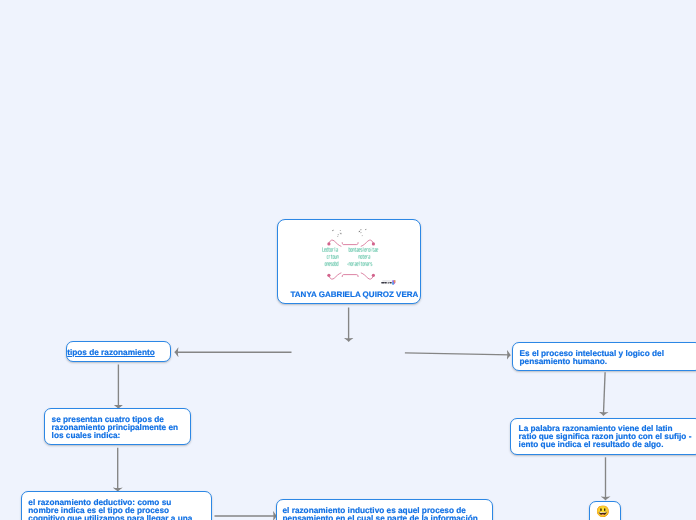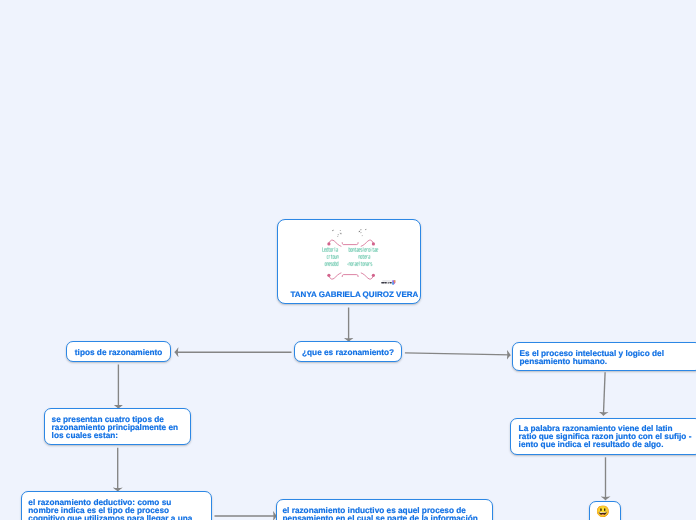--- a/index.html
+++ b/index.html
@@ -15,21 +15,21 @@
 
   #n-root{left:277.2px;top:219.4px;width:143.5px;height:84.2px;border-radius:8px;}
   #n-root .imgwrap{position:absolute;left:41px;top:6px;width:80px;height:62px;overflow:visible;}
   #n-root .title{position:absolute;left:0;right:0;bottom:3.7px;text-align:center;padding-left:11px;
       font-size:8.0px;line-height:9px;letter-spacing:0.02px;color:#1070e4;white-space:nowrap;}
 
   #n-que{left:294.2px;top:341px;width:107.8px;height:20.6px;}
   #n-que .txt{line-height:21px;text-align:center;}
 
   #n-tipos{left:66.2px;top:341px;width:104.9px;height:20.6px;}
-  #n-tipos .txt{line-height:21px;text-align:center;}
+  #n-tipos .txt{line-height:21px;text-align:left;text-decoration:underline;}
 
   #n-proceso{left:512px;top:342px;width:190px;height:29px;}
   #n-proceso .txt{padding:6.5px 4px 0 6.5px;}
 
   #n-cuatro{left:44.1px;top:407.8px;width:147.4px;height:37px;}
   #n-cuatro .txt{padding:7px 4px 0 6.5px;}
 
   #n-latin{left:510.1px;top:417.5px;width:192px;height:37.1px;}
   #n-latin .txt{padding:6.3px 2px 0 7.5px;}
 
@@ -113,37 +113,34 @@
           <path d="M73.3,54.3 h3.0 v2.2 l-1.5,2.0 h-1.5 z" fill="#8a63f2"></path>
           <path d="M74.8,54.3 h1.5 v2.2 h-1.5 z" fill="#f2a43a"></path>
           <path d="M73.3,56.5 h1.5 v2.0 h-1.5 z" fill="#2bb7e8"></path>
           <path d="M74.8,56.5 h1.5 l-1.5,2.0 z" fill="#ef5aa0"></path>
         </g>
       </svg>
     </div>
     <div class="title">TANYA GABRIELA QUIROZ VERA</div>
   </div>
 
-  <div class="node" id="n-que">
-    <span class="txt">¿que es razonamiento?</span>
-  </div>
 
   <div class="node" id="n-tipos">
     <span class="txt">tipos de razonamiento</span>
   </div>
 
   <div class="node" id="n-proceso">
     <span class="txt">Es el proceso intelectual y logico del
 pensamiento humano.</span>
   </div>
 
   <div class="node" id="n-cuatro">
     <span class="txt">se presentan cuatro tipos de
 razonamiento principalmente en
-los cuales estan:</span>
+los cuales indica:</span>
   </div>
 
   <div class="node" id="n-latin">
     <span class="txt">La palabra razonamiento viene del latin
 ratio que significa razon junto con el sufijo -
 iento que indica el resultado de algo.</span>
   </div>
 
   <div class="node" id="n-deductivo">
     <span class="txt">el razonamiento deductivo: como su

